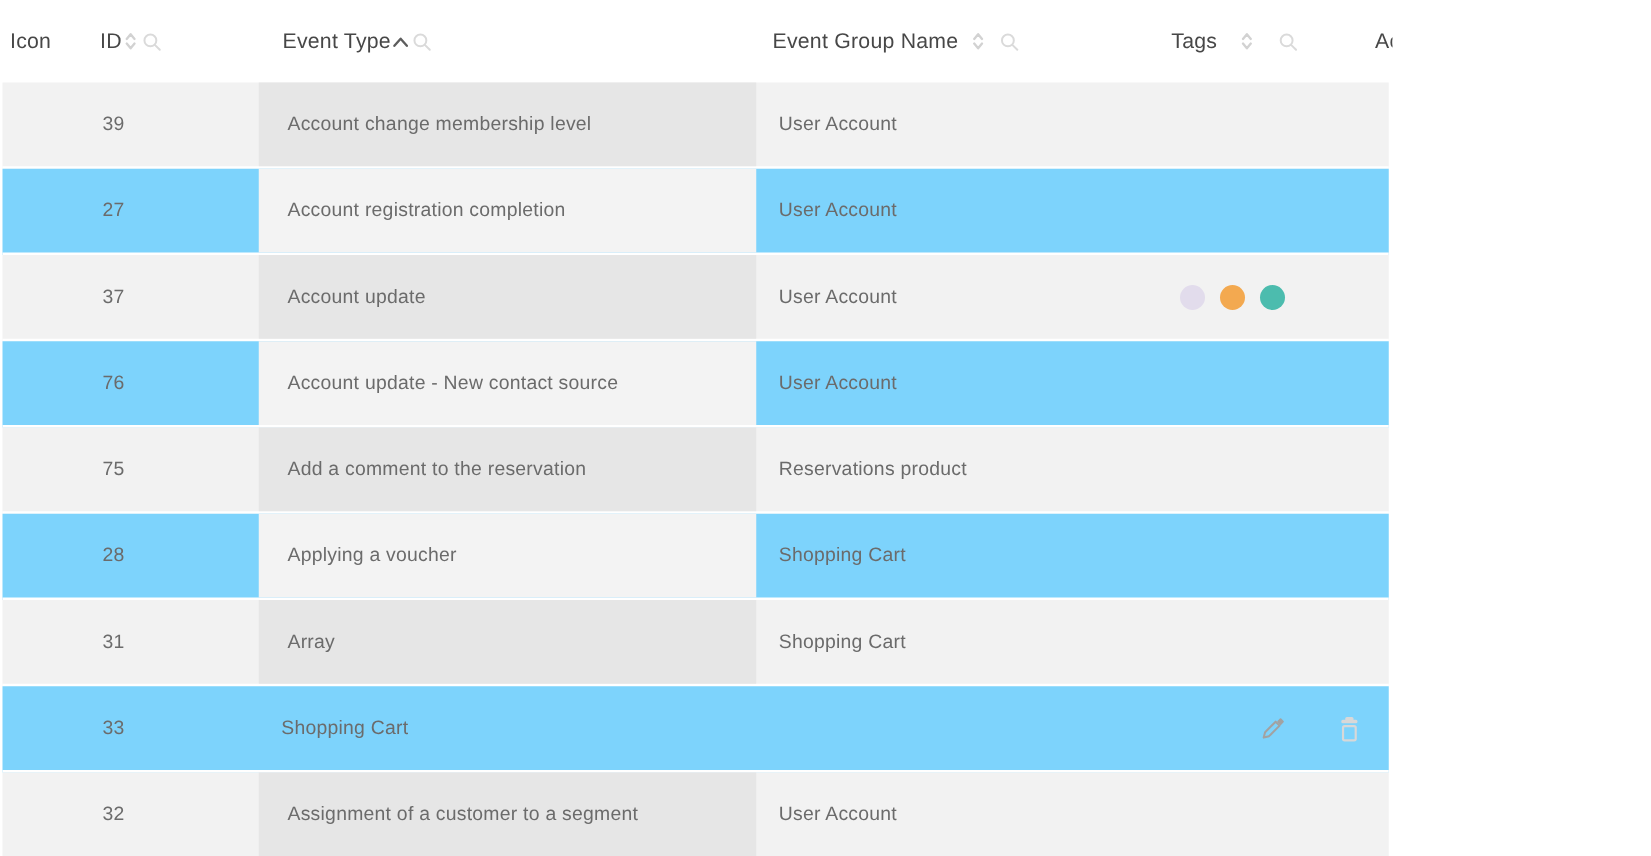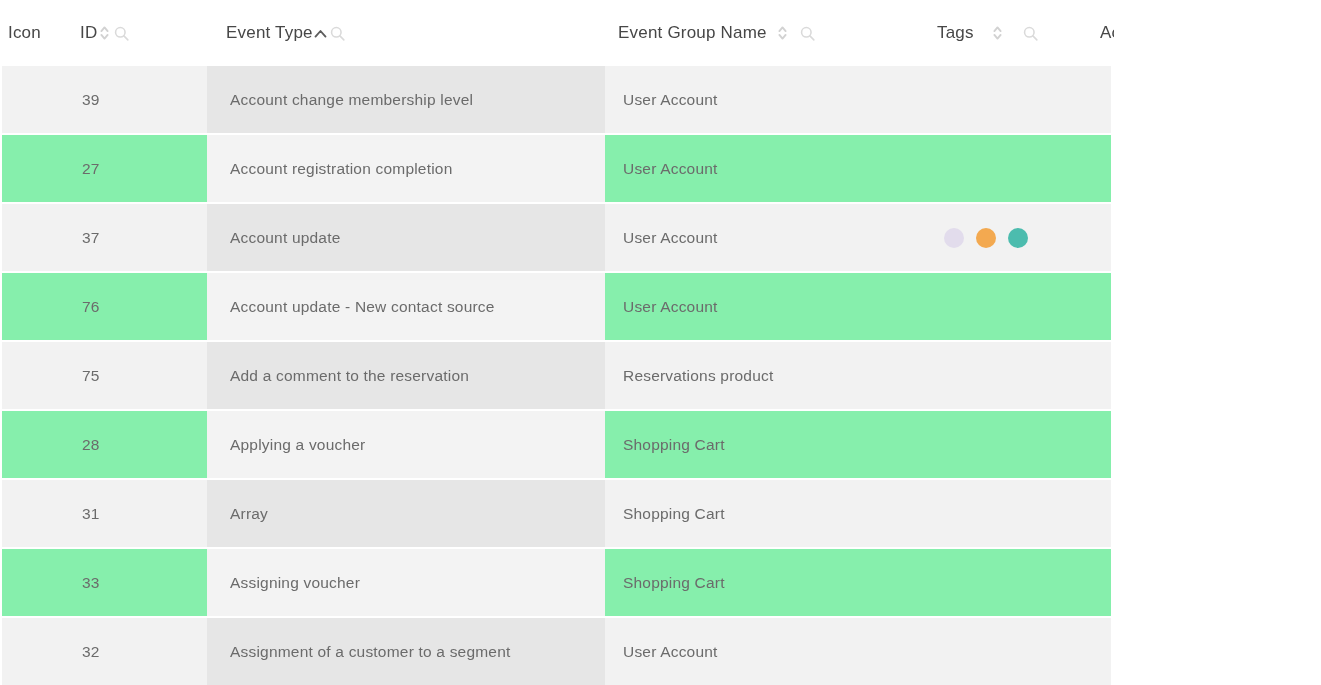--- a/index.html
+++ b/index.html
@@ -38,21 +38,21 @@
 
   .hcell.col-icon{padding-left:8px;}
   .hcell.col-id{padding-left:20px;}
   .hcell.col-event{padding-left:21px;gap:0;}
   .hcell.col-group{padding-left:15px;gap:8px;}
   .hcell.col-tags{padding-left:17px;gap:16px;}
   .hcell.col-actions{justify-content:flex-end;padding-right:4px;}
 
   
   .tbody{flex:1 1 auto;}
-  .row{display:flex;height:69px;margin:0 3px 0 2px;border-bottom:2px solid #fff;background:#86efac;}
+  .row{display:flex;height:69px;margin:0 3px 0 2px;border-bottom:2px solid #fff;background:#7dd3fc;}
   .row.stripe{background:var(--stripe-row-bg);}
   .cell{display:flex;align-items:center;font-size:15.5px;letter-spacing:.2px;color:var(--cell-text);white-space:nowrap;overflow:hidden;}
   .cell.col-id{padding-left:20px;text-align:right;}
   .cell.col-event{padding-left:23px;}
   .row.stripe .cell.col-event{background:var(--event-cell-stripe-bg);}
   .row.plain  .cell.col-event{background:var(--event-cell-white-bg);}
   .cell.col-group{padding-left:18px;}
   .cell.col-tags{padding-left:22px;gap:12px;}
   .dot{width:20px;height:20px;border-radius:50%;display:inline-block;}
   .cell.col-actions{justify-content:flex-end;gap:39px;padding-right:21px;}
@@ -360,23 +360,20 @@
             </svg>
       </button>
     </div>
   </div>
 
   <div class="row plain">
     <div class="cell col-icon"></div>
     <div class="cell col-id">
       <span>33</span>
     </div>
-    <div class="cell col-event">
-      <span>Assigning voucher</span>
-    </div>
     <div class="cell col-group">
       <span>Shopping Cart</span>
     </div>
     <div class="cell col-tags">
       <span class="dots" style="display:inline-flex;gap:12px;"></span>
     </div>
     <div class="cell col-actions">
       <button class="icon-btn edit-btn">
         <svg width="23" height="23" viewBox="0 0 24 24">
               <use href="#svg-pencil"></use>

